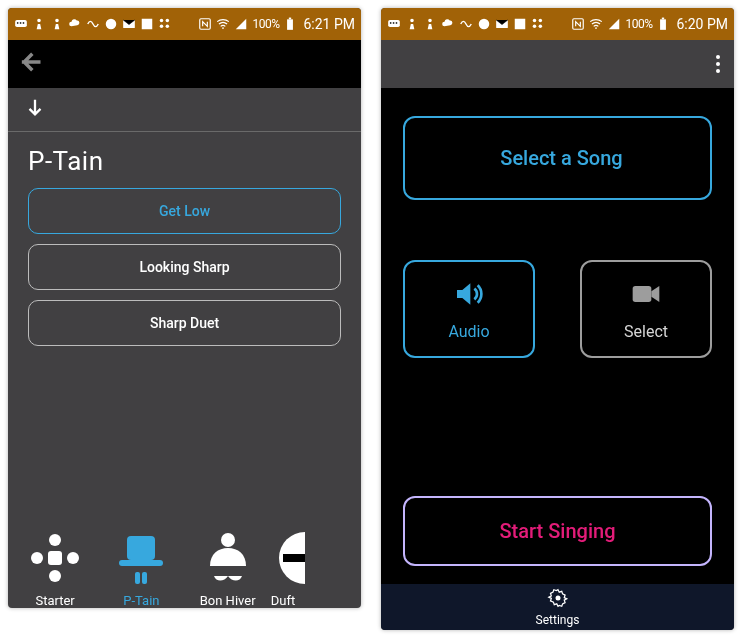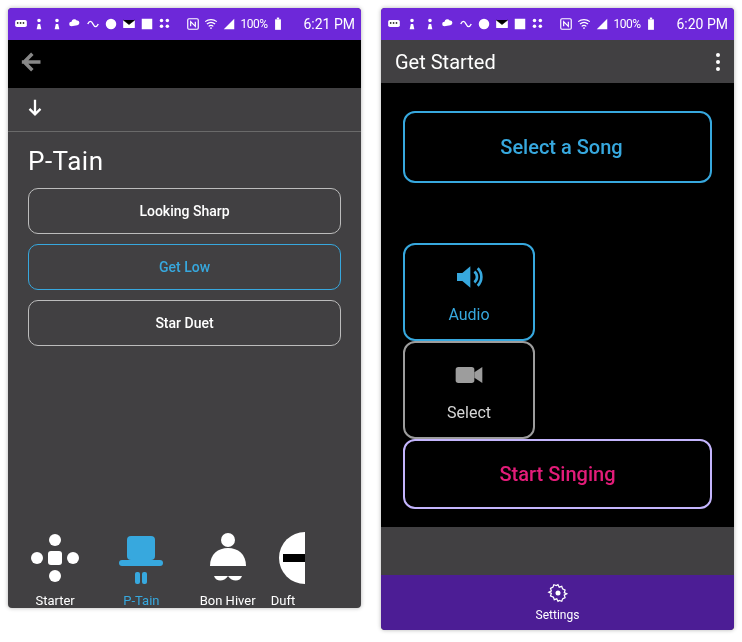--- a/index.html
+++ b/index.html
@@ -4,24 +4,24 @@
 <style>
   * { box-sizing: border-box; margin: 0; padding: 0; }
   html, body { background: #fff; font-family: Roboto, Arial, sans-serif; }
   body { width: 742px; height: 642px; display: flex; gap: 20px; padding: 8px; background:#fff; }
 
   .phone { background:#414042; border-radius: 4px; overflow:hidden; display:flex; flex-direction:column; position:relative; box-shadow:0 0 4px rgba(0,0,0,.3); }
   .phone.left  { width: 354px; height: 600px; }
   .phone.right { width: 354px; height: 622px; }
 
   
-  .status { height: 28px; background:#6d28d9; display:flex; align-items:center; color:#fff; font-size:12px; padding:16px 6px; gap:4px; }
+  .status { height: 28px; background:#a16207; display:flex; align-items:center; color:#fff; font-size:12px; padding:16px 6px; gap:4px; }
   .status .spacer { flex:1; }
   .status span { display:inline-block; }
-  .status .time { font-size:14px; margin-left:14px; }
+  .status .time { font-size:14px; margin-left:2px; }
   .stat-icon { width:14px; height:14px; display:inline-flex; align-items:center; justify-content:center; }
   .stat-icon svg { width:100%; height:100%; }
   .badge { font-size:12px; letter-spacing:-.5px; }
 
   
   .left .appbar { height:48px; background:#000; display:flex; align-items:center; padding:0 8px; }
   .left .back svg { width:28px; height:28px; stroke:#888; stroke-width:3; fill:none; }
   .left .subbar { height:44px; background:#414042; display:flex; align-items:center; padding:0 16px; border-bottom:1px solid #6a6a6a; }
   .left .subbar svg { width:22px; height:22px; stroke:#fff; stroke-width:2.5; fill:none; }
   .left .title { color:#fff; font-size:26px; font-weight:400; padding:14px 20px 12px; letter-spacing:.5px; }
@@ -36,29 +36,29 @@
   .char.last { overflow:hidden; flex:0 0 10%; align-items:flex-start; }
   .char .ic { height:58px; display:flex; align-items:center; justify-content:center; }
 
   
   .right .appbar { height:48px; background:#414042; display:flex; align-items:center; padding:0 14px; color:#fff; }
   .right .appbar .heading { font-size:20px; font-weight:400; }
   .right .appbar .menu { margin-left:auto; display:flex; flex-direction:column; gap:3px; align-items:center; }
   .right .appbar .menu span { width:4px; height:4px; border-radius:50%; background:#fff; }
 
   .right .body { flex:1; background:#000; padding:28px 22px 18px; display:flex; flex-direction:column; }
-  .select-song { height:72px; border:2px solid #37a8de; border-radius:12px; display:flex; align-items:center; justify-content:center; color:#37a8de; font-size:20px; font-weight:500; background:transparent;padding-left:8px; }
-  .modes { display:flex; margin-top:60px; justify-content:space-between;flex-direction:column; }
+  .select-song { height:84px; border:2px solid #37a8de; border-radius:12px; display:flex; align-items:center; justify-content:center; color:#37a8de; font-size:20px; font-weight:500; background:transparent;padding-left:8px; }
+  .modes { display:flex; margin-top:60px; justify-content:space-between; }
   .mode { width:132px; height:98px; border-radius:12px; display:flex; flex-direction:column; align-items:center; justify-content:center; gap:8px; background:transparent; font-size:16px; }
   .mode.audio { border:2px solid #37a8de; color:#37a8de; }
   .mode.video { border:2px solid #9d9d9d; color:#d6d6d6; }
   .mode svg { width:38px; height:32px; }
   .start-singing { height:70px; border:2px solid #c4b5fd; border-radius:12px; display:flex; align-items:center; justify-content:center; color:#e31c79; font-size:20px; font-weight:500; margin-top:auto; background:transparent; }
 
-  .bottom-nav { height:61px; background:#4c1d95; display:flex;margin-top:48px; }
+  .bottom-nav { height:46px; background:#0f172a; display:flex; }
   .nav-item { flex:1; display:flex; flex-direction:column; align-items:center; justify-content:center; gap:2px; color:#fff; font-size:12px; }
   .nav-item.active { color:#37a8de; }
   .nav-item svg { width:22px; height:20px; }
 </style>
 </head>
 <body>
 
 <div class="phone left">
 
   <div class="status">
@@ -128,28 +128,28 @@
     <span>
       <svg viewBox="0 0 24 24">
           <path d="M12 3v16M6 13l6 6 6-6"></path>
         </svg>
     </span>
   </div>
 
   <div class="title">P-Tain</div>
 
   <div class="song-list">
+    <div class="song selected">
+        <span>Get Low</span>
+      </div>
     <div class="song">
         <span>Looking Sharp</span>
       </div>
-    <div class="song selected">
-        <span>Get Low</span>
-      </div>
     <div class="song">
-        <span>Star Duet</span>
+        <span>Sharp Duet</span>
       </div>
   </div>
 
   <div class="characters">
     <div class="char">
       <span class="ic">
         <svg width="56" height="56" viewBox="0 0 56 56">
             <rect x="21" y="21" width="14" height="14" rx="3" fill="#fff"></rect>
             <circle cx="28" cy="10" r="6" fill="#fff"></circle>
             <circle cx="28" cy="46" r="6" fill="#fff"></circle>
@@ -243,21 +243,20 @@
         </svg></span>
     <span class="badge">100%</span>
     <span class="stat-icon"><svg viewBox="0 0 24 24">
           <rect x="7" y="4" width="10" height="18" fill="#fff"></rect>
           <rect x="10" y="1" width="4" height="3" fill="#fff"></rect>
         </svg></span>
     <span class="time">6:20 PM</span>
   </div>
 
   <div class="appbar">
-    <span class="heading">Get Started</span>
     <span class="menu">
         <span></span>
         <span></span>
         <span></span>
       </span>
   </div>
 
   <div class="body">
     <div class="select-song">
       <span>Select a Song</span>

